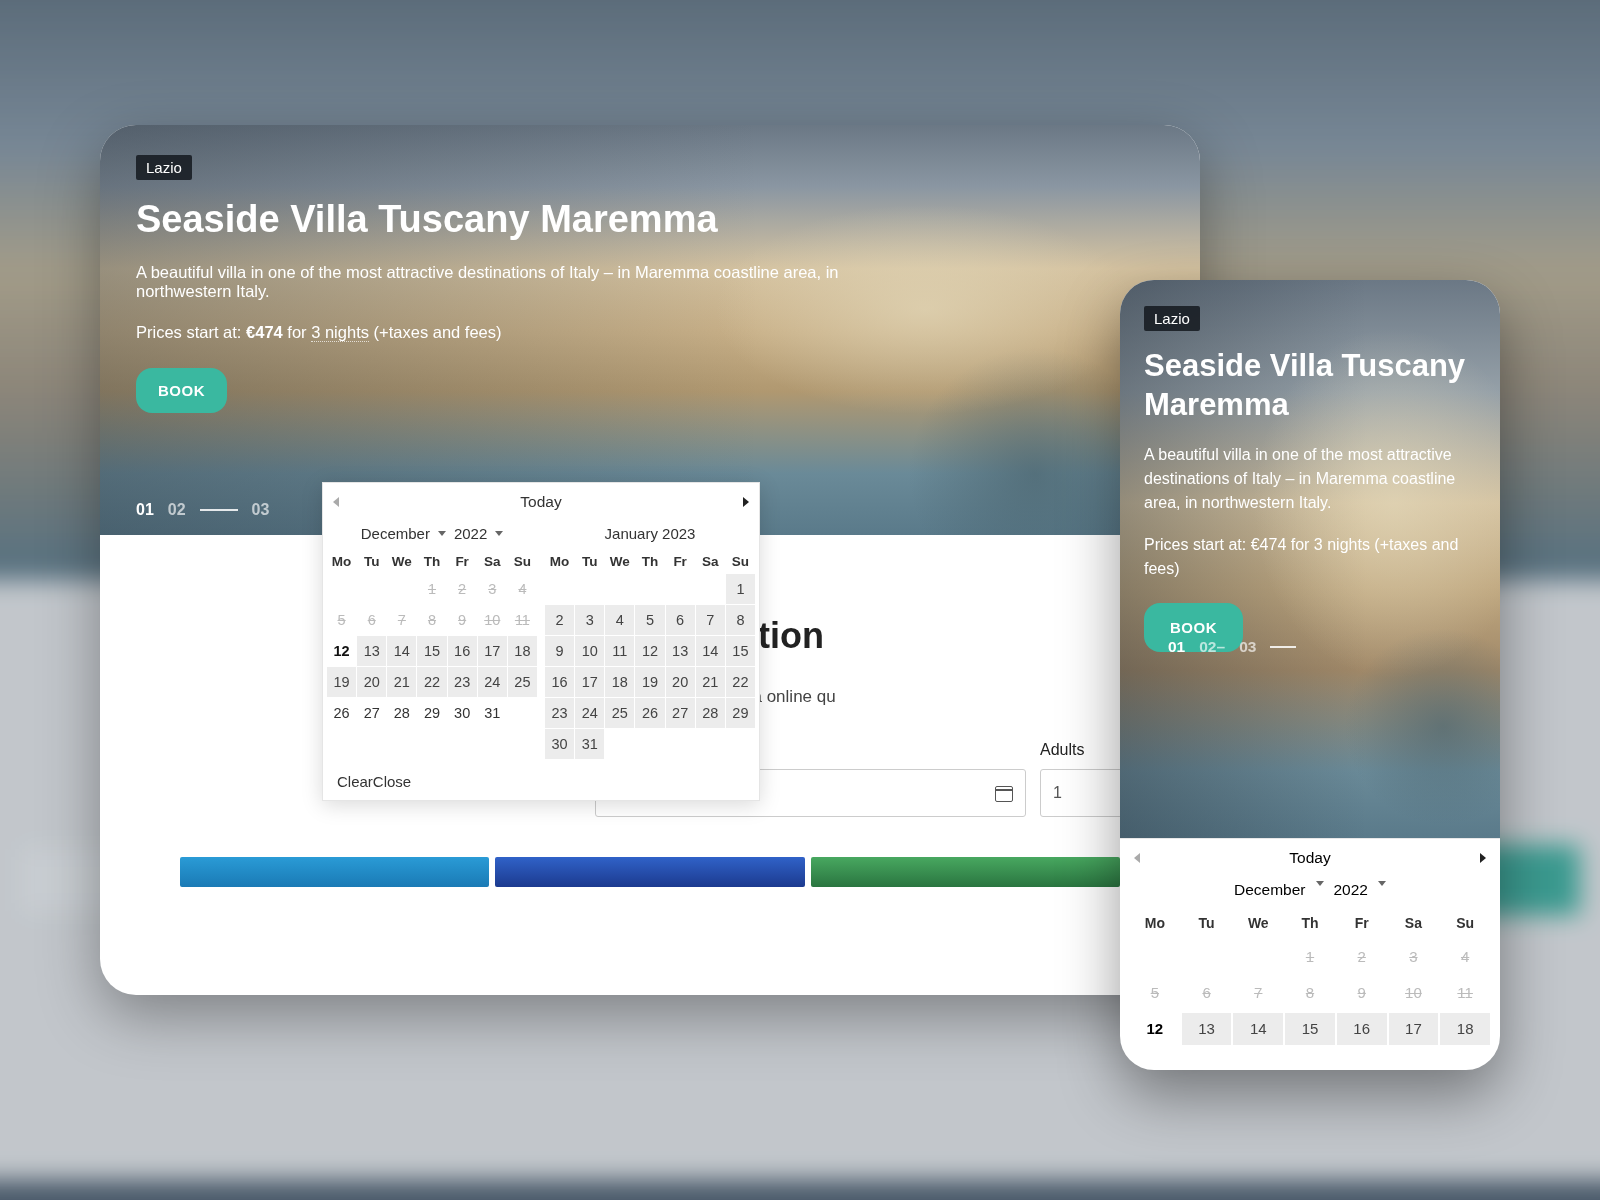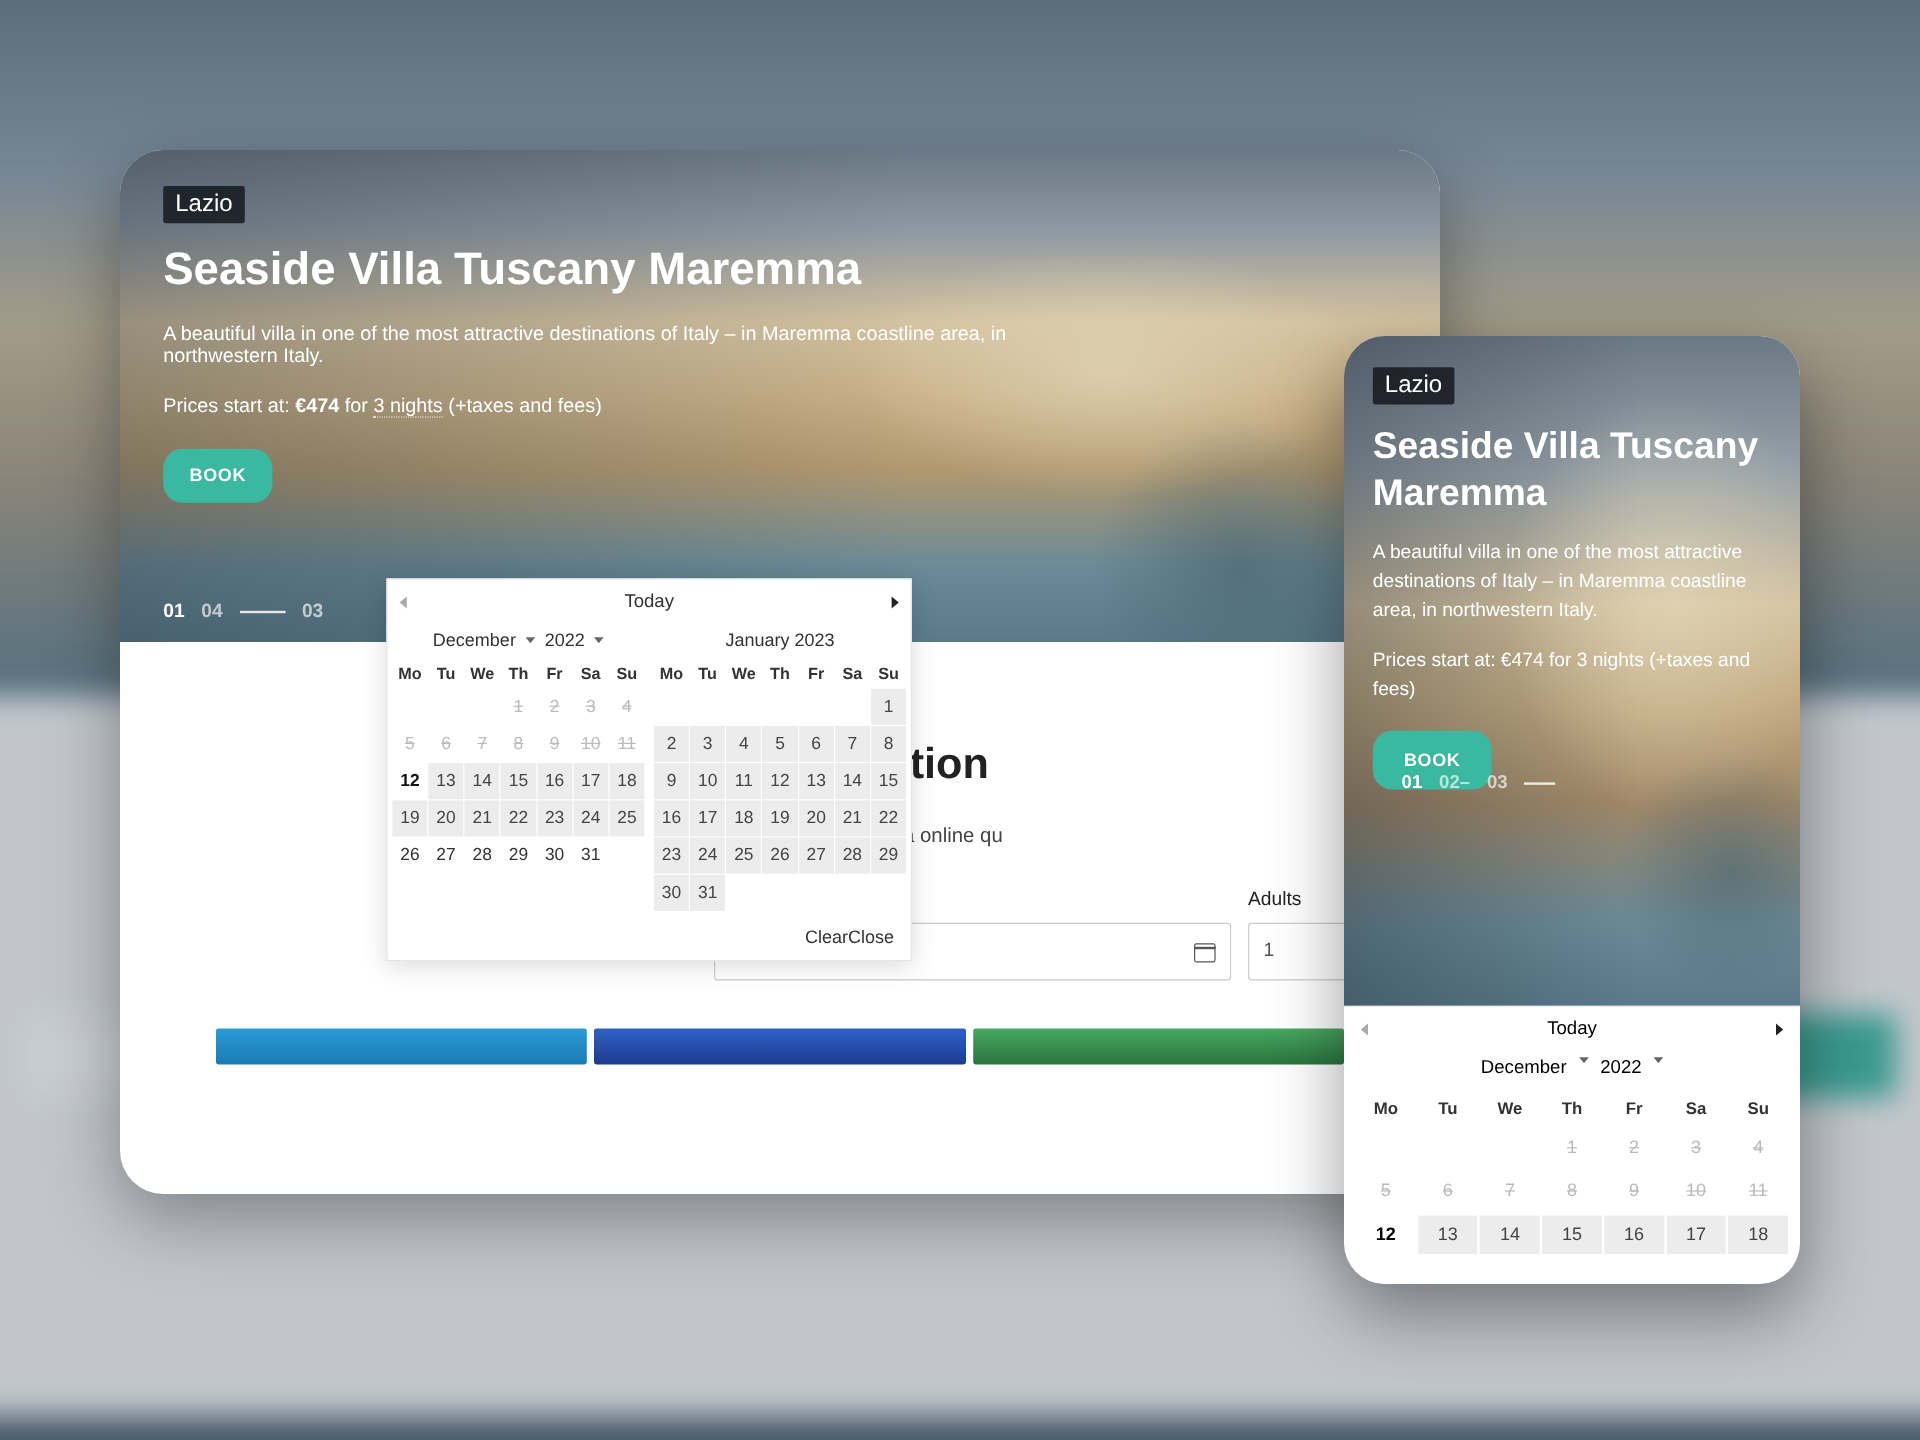--- a/index.html
+++ b/index.html
@@ -66,21 +66,21 @@
   background:
     radial-gradient(ellipse 300px 150px at 75% 45%, rgba(230,220,190,0.6), transparent 70%),
     radial-gradient(circle 180px at 85% 85%, rgba(70,95,105,0.6), transparent 70%),
     linear-gradient(90deg, rgba(40,50,60,0.35) 0%, transparent 60%);
 }
 .hero>* { position: relative; }
 .tag {
   display: inline-block;
   background: rgba(20,25,30,0.85);
   color: #fff;
-  font-size: 20px;
+  font-size: 15px;
   padding: 4px 10px;
   border-radius: 2px;
 }
 .hero h1 {
   font-size: 38px;
   font-weight: 700;
   margin-top: 18px;
 }
 .hero .desc {
   margin-top: 22px;
@@ -284,21 +284,21 @@
   color: #444;
 }
 .dp-day.today {
   font-weight: 700;
   background: #fff;
   color: #111;
 }
 .dp-day.empty { background: #fff; cursor: default; }
 .dp-foot {
   display: flex;
-  justify-content: flex-end;
+  justify-content: flex-start;
   padding: 10px 14px;
   color: #333;
 }
 
 
 .mobile-card {
   position: absolute;
   right: 100px;
   top: 280px;
   width: 380px;
@@ -391,21 +391,21 @@
   <div class="hero">
     <span class="tag">Lazio</span>
     <h1>Seaside Villa Tuscany Maremma</h1>
     <p class="desc">A beautiful villa in one of the most attractive destinations of Italy – in Maremma coastline area, in northwestern Italy.</p>
     <p class="price-line">
       <span>Prices start at: </span><span class="price">€474</span><span> for </span><span class="nights">3 nights</span><span> (+taxes and fees)</span>
     </p>
     <div class="book-btn">BOOK</div>
     <div class="slide-nav">
       <span>01</span>
-      <span class="dim">04</span>
+      <span class="dim">02</span>
       <span class="bar"></span>
       <span class="dim">03</span>
     </div>
   </div>
 
   <div class="section">
     <h2>ert for your vacation</h2>
     <p class="subtext">nd your dream vacation. Book your villa online qu</p>
 
     <div class="search-row">

